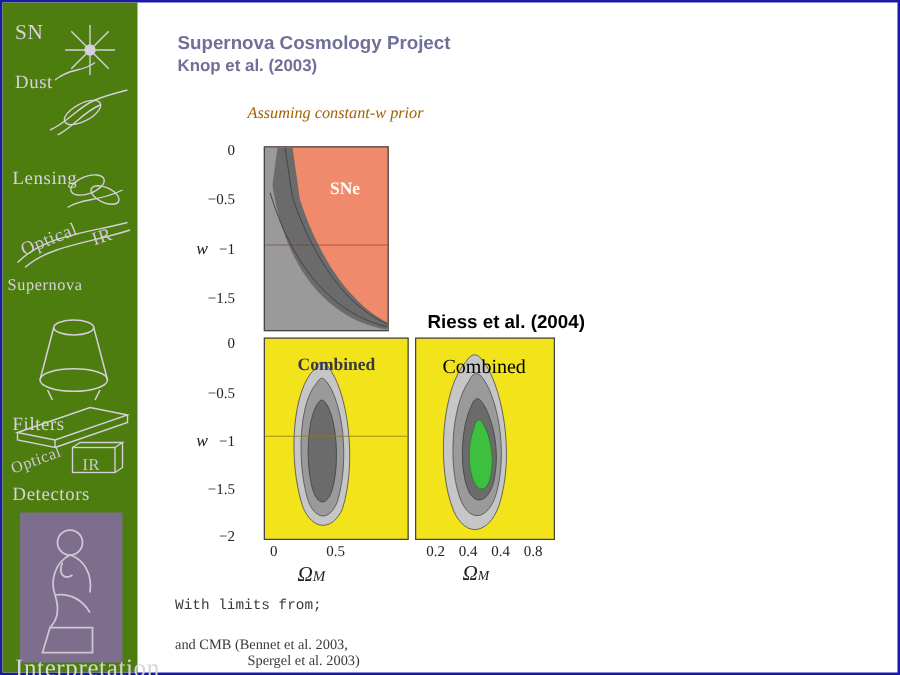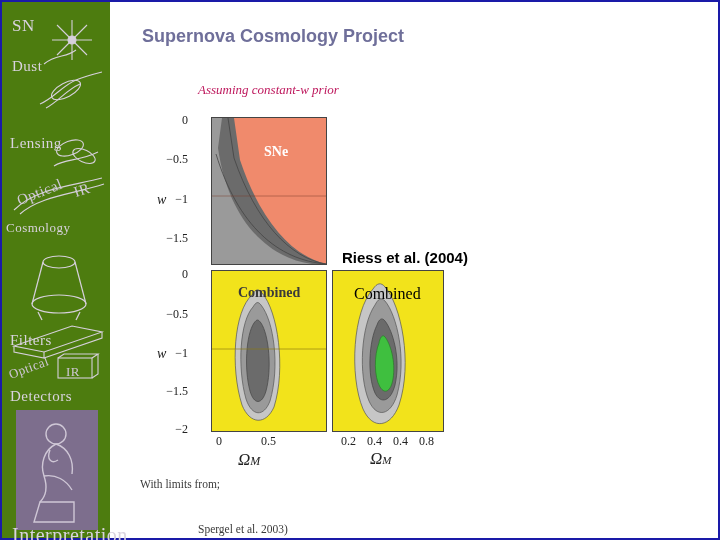--- a/index.html
+++ b/index.html
@@ -7,31 +7,31 @@
   #root{position:relative;width:720px;height:540px;box-sizing:border-box;border:2px solid #1a1aa8;}
 
   
   .sidebar{position:absolute;left:0;top:0;width:108px;height:536px;background:#4d7c0f;}
   .sb-label{position:absolute;color:#d9d3de;font-family:"Liberation Serif",serif;font-size:15px;letter-spacing:.5px;}
   .sb-faint{color:#cfc7d6;}
   .sb-art{position:absolute;stroke:#d6d0db;fill:none;stroke-width:1.2;}
   .photo{position:absolute;left:14px;top:408px;width:82px;height:120px;background:#7d6e8d;}
 
   
-  .title1{position:absolute;left:140px;top:24px;color:#6f6f9a;font-weight:bold;font-size:18px;}
+  .title1{position:absolute;left:140px;top:24px;color:#6f6f9a;font-weight:bold;font-size:15px;}
   .title2{position:absolute;left:140px;top:43px;color:#6f6f9a;font-weight:bold;font-size:13.5px;}
-  .assume{position:absolute;left:196px;top:80px;color:#be185d;font-family:"Liberation Serif",serif;font-style:italic;font-size:13px;}
+  .assume{position:absolute;left:196px;top:80px;color:#a16207;font-family:"Liberation Serif",serif;font-style:italic;font-size:13px;}
 
   
   .tick{position:absolute;font-family:"Liberation Serif",serif;font-size:12px;color:#222;text-align:right;}
   .axname{position:absolute;font-family:"Liberation Serif",serif;font-style:italic;font-size:14px;color:#222;}
 
   
   .panel{position:absolute;box-sizing:border-box;border:1px solid #444;overflow:hidden;}
-  #panel-sne{left:209px;top:115px;width:116px;height:148px;background:#f08a6c;}
+  #panel-sne{left:209px;top:115px;width:100px;height:148px;background:#f08a6c;}
   #panel-comb{left:209px;top:268px;width:116px;height:162px;background:#f2e31b;}
   #panel-riess{left:330px;top:268px;width:112px;height:162px;background:#f2e31b;}
 
   .panel-label{position:absolute;font-family:"Liberation Serif",serif;font-size:14px;color:#ffffff;font-weight:bold;}
   .panel-label.dark{color:#3a3a3a;}
 
   
   .riess-cap{position:absolute;left:340px;top:247px;font-size:15px;font-weight:bold;color:#000;}
   .riess-comb{position:absolute;left:352px;top:283px;font-family:"Liberation Serif",serif;font-size:16px;color:#000;}
 
@@ -72,21 +72,21 @@
     <svg class="sb-art" style="left:48px;top:126px;" width="56" height="46">
       <g stroke="#d6d0db" stroke-width="1.1" fill="none">
         <ellipse cx="20" cy="20" rx="14" ry="7" transform="rotate(-20 20 20)"></ellipse>
         <ellipse cx="34" cy="28" rx="12" ry="6" transform="rotate(25 34 28)"></ellipse>
         <path d="M4 38 C16 30 28 34 48 24"></path>
       </g>
     </svg>
 
     <div class="sb-label sb-faint" style="left:14px;top:182px;transform:rotate(-22deg);">Optical</div>
     <div class="sb-label sb-faint" style="left:72px;top:180px;transform:rotate(-18deg);">IR</div>
-    <div class="sb-label" style="left:4px;top:218px;font-size:13px;">Cosmology</div>
+    <div class="sb-label" style="left:4px;top:218px;font-size:13px;">Supernova</div>
     <svg class="sb-art" style="left:8px;top:172px;" width="96" height="44">
       <g stroke="#d6d0db" stroke-width="1.1" fill="none">
         <path d="M4 36 C26 14 62 12 92 4"></path>
         <path d="M10 40 C30 22 64 20 94 10"></path>
       </g>
     </svg>
 
     <svg class="sb-art" style="left:16px;top:248px;" width="82" height="72">
       <g stroke="#d6d0db" stroke-width="1.2" fill="none">
         <ellipse cx="41" cy="12" rx="16" ry="6"></ellipse>
@@ -127,20 +127,21 @@
           <path d="M28 66 C40 64 50 70 56 80"></path>
           <path d="M24 92 L58 92 L58 112 L18 112 Z"></path>
           <path d="M34 40 C30 50 36 54 42 50"></path>
         </g>
       </svg>
     </div>
     <div class="sb-label" style="left:10px;top:522px;font-size:20px;">Interpretation</div>
   </div>
 
   <div class="title1">Supernova Cosmology Project</div>
+  <div class="title2">Knop et al.  (2003)</div>
   <div class="assume">Assuming constant-w prior</div>
 
   <div class="axname" style="left:155px;top:190px;">w</div>
   <div class="tick" style="left:160px;top:111px;width:26px;">0</div>
   <div class="tick" style="left:148px;top:150px;width:38px;">−0.5</div>
   <div class="tick" style="left:148px;top:190px;width:38px;">−1</div>
   <div class="tick" style="left:148px;top:229px;width:38px;">−1.5</div>
 
   <div class="panel" id="panel-sne">
     <svg width="114" height="146" viewBox="0 0 114 146">
@@ -186,16 +187,17 @@
 
   <div class="riess-cap">Riess et al. (2004)</div>
   <div class="riess-comb">Combined</div>
 
   <div class="tick" style="left:330px;top:432px;width:24px;">0.2</div>
   <div class="tick" style="left:356px;top:432px;width:24px;">0.4</div>
   <div class="tick" style="left:382px;top:432px;width:24px;">0.4</div>
   <div class="tick" style="left:408px;top:432px;width:24px;">0.8</div>
   <div class="omega" style="left:368px;top:447px;">Ω<span style="font-size:11px;">M</span></div>
 
-  <div class="foot" style="top:476px;">With limits from;</div>
+  <div class="foot" style="top:476px;font-family:Liberation Mono, monospace;">With limits from;</div>
+  <div class="foot" style="top:508px;">and  CMB (Bennet et al. 2003,</div>
   <div class="foot" style="left:196px;top:521px;">Spergel et al. 2003)</div>
 
 </div>
 
 </body></html>

